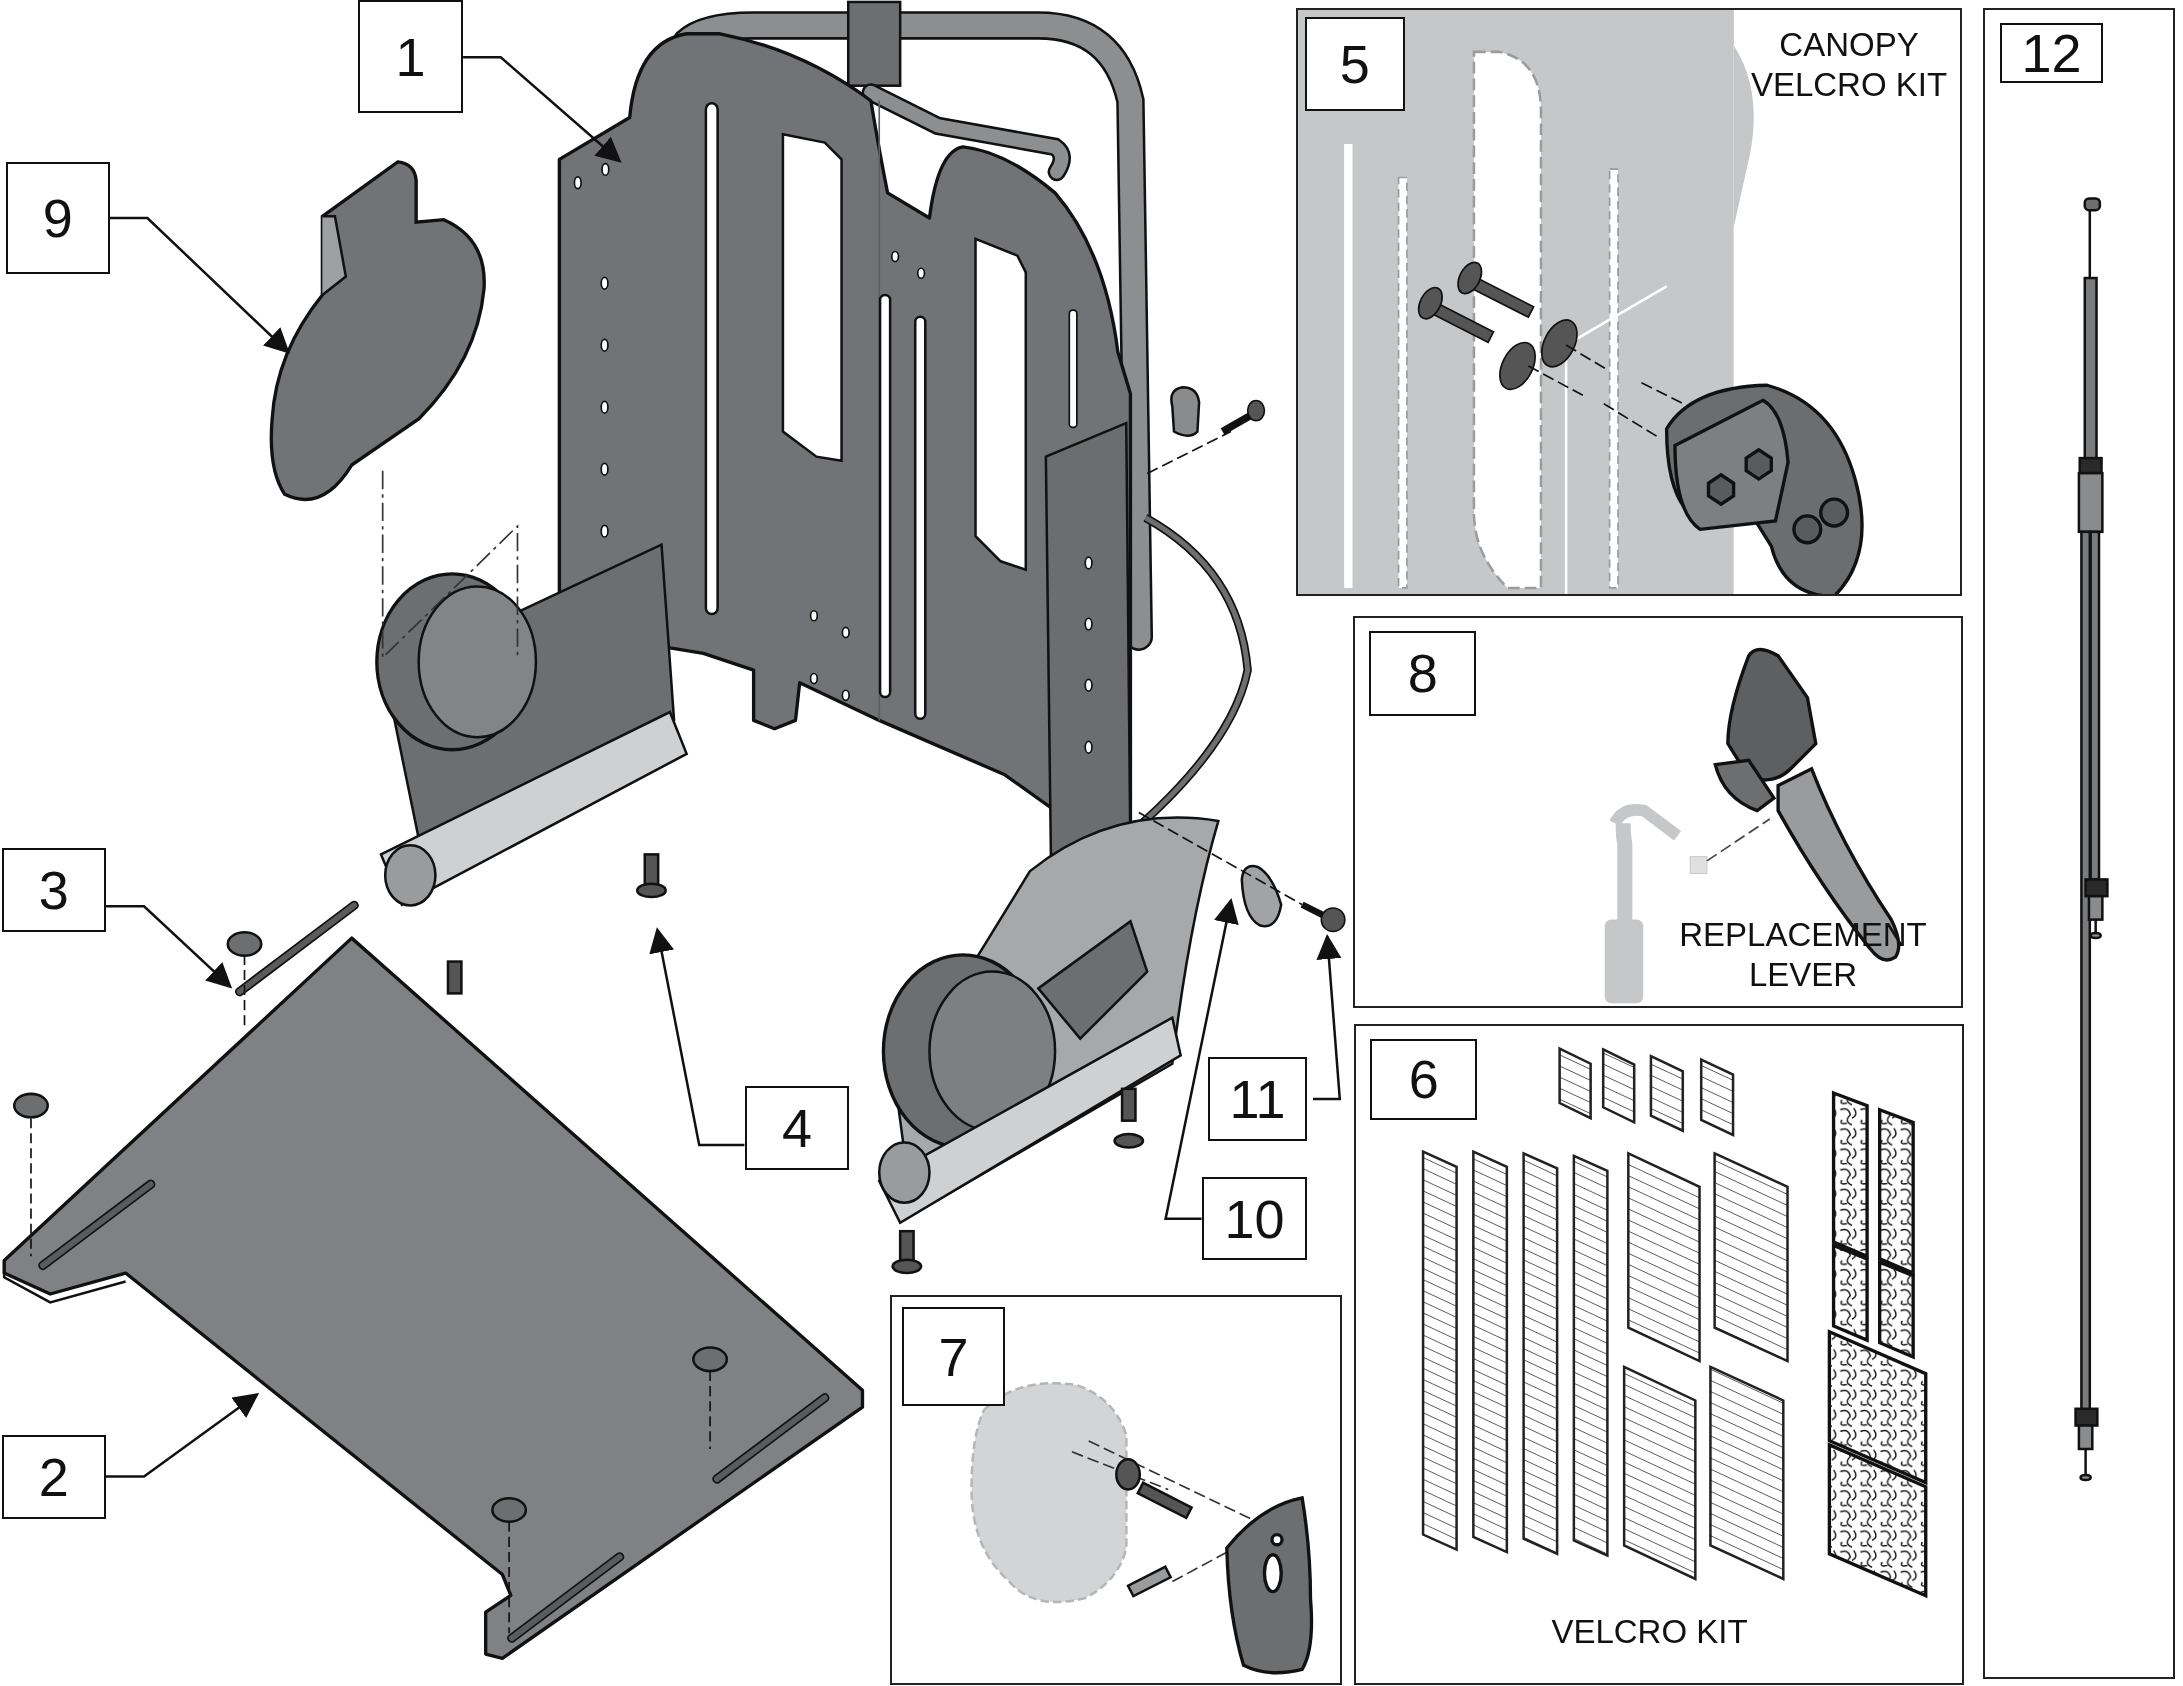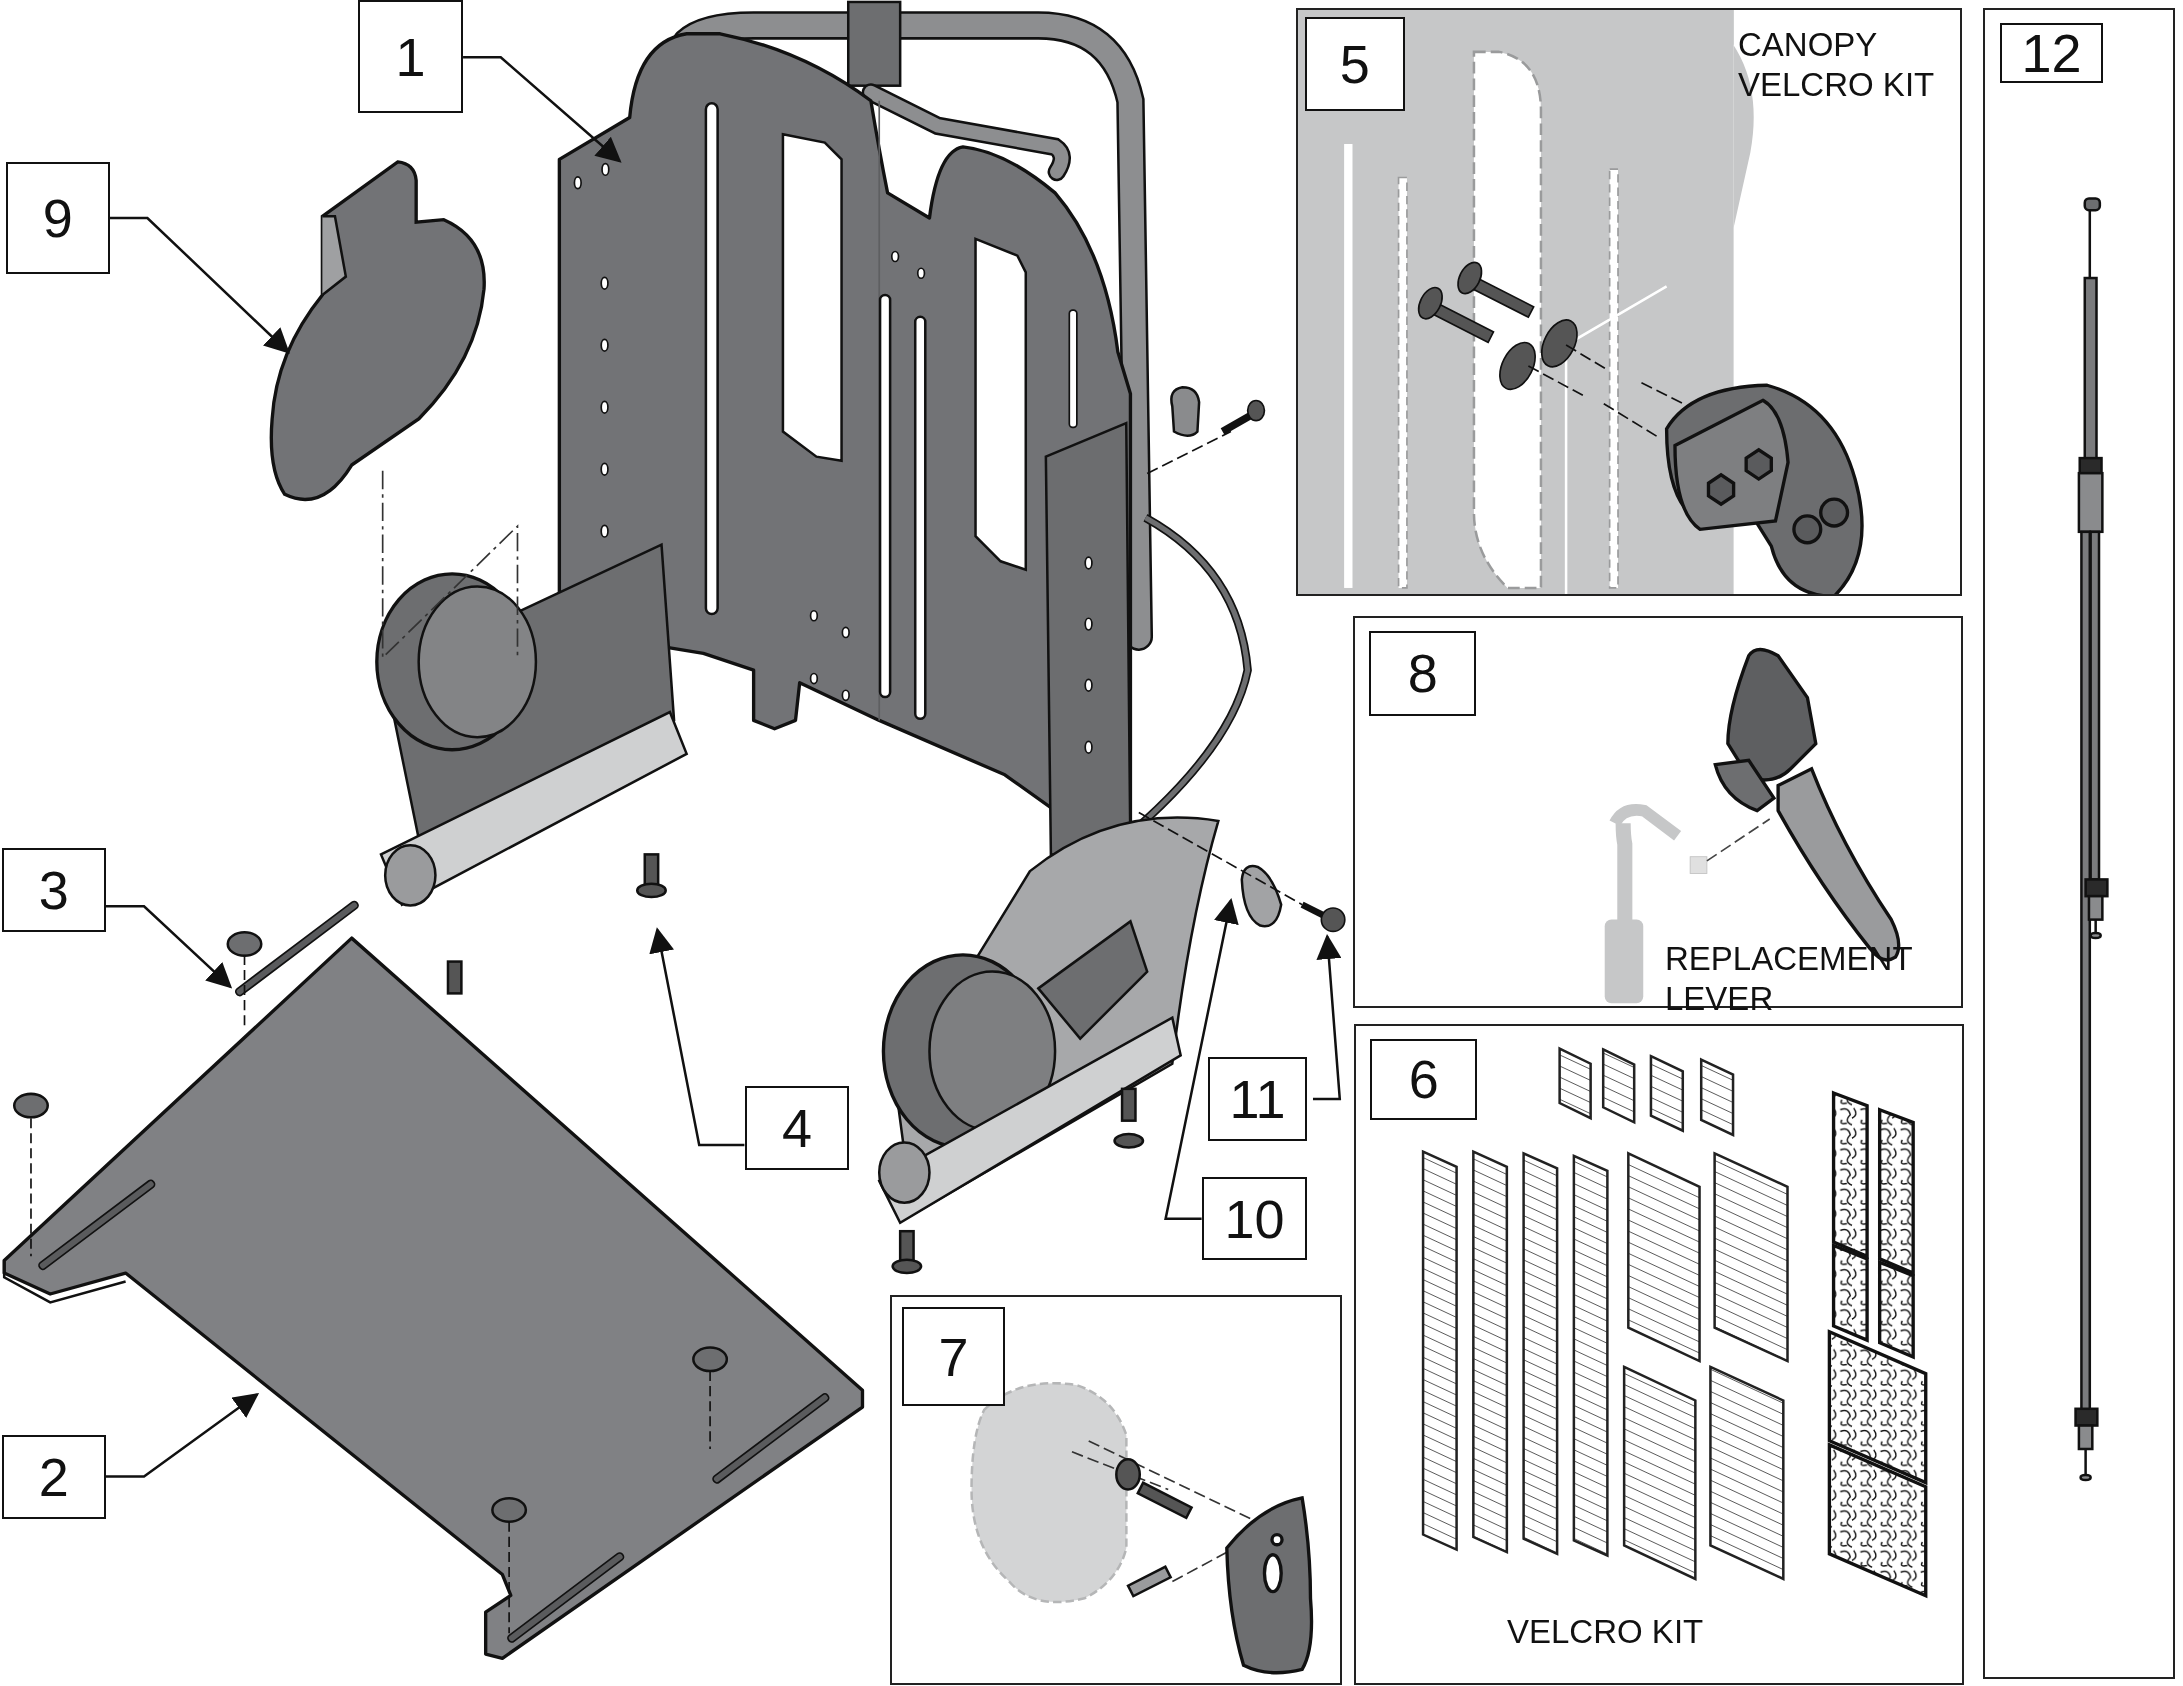--- a/index.html
+++ b/index.html
@@ -1,19 +1,19 @@
 <!DOCTYPE html>
 <html style="font-size:13.4px"><head>
 <meta charset="utf-8">
 <style>
   html, body { margin:0; padding:0; background:#ffffff; }
   body { width:2183px; height:1687px; position:relative; overflow:hidden; font-family:"Liberation Sans", sans-serif; color:#111; }
   .callout { position:absolute; border:2.5px solid #111; background:#fff; display:flex; align-items:center; justify-content:center; font-size:54px; box-sizing:border-box; }
   .panel { position:absolute; border:2.5px solid #222; box-sizing:border-box; background:#fff; }
-  .panel-label { position:absolute; font-size:33px; line-height:40px; color:#111; }
+  .panel-label { position:absolute; text-align:center; font-size:33px; line-height:40px; color:#111; }
   .note { position:absolute; font-family:"DejaVu Sans", sans-serif; font-size:28px; line-height:39px; color:#111; }
   svg { position:absolute; left:0; top:0; }
 </style>
 </head>
 <body>
 
 <svg width="2183" height="1687" viewBox="0 0 2607 2014">
   <defs>
     <marker id="arrow" viewBox="0 0 10 10" refX="9" refY="5" markerWidth="10" markerHeight="10" orient="auto-start-reverse">
       <path d="M0,0 L10,5 L0,10 z" fill="#111"></path>
@@ -204,21 +204,21 @@
     <rect x="298" y="360" width="46" height="100" rx="8" fill="#c6c7c8"></rect>
     <rect x="400" y="285" width="20" height="20" fill="#e0e0e0" stroke="#c0c0c0"></rect>
     <line x1="420" y1="290" x2="495" y2="240" stroke="#444" stroke-width="2" stroke-dasharray="14 6"></line>
     <g stroke="#111" stroke-width="4">
       <path d="M470,45 Q480,30 505,45 L540,95 L550,150 L520,180 Q500,200 470,190 L445,150 Q445,110 470,45 Z" fill="#5e5f61"></path>
       <path d="M430,175 L470,170 L500,215 L480,230 Q440,215 430,175 Z" fill="#6d6e70"></path>
       <path d="M505,200 L545,180 Q580,270 640,360 Q655,390 645,405 Q630,415 615,395 Q555,320 505,230 Z" fill="#9a9b9d"></path>
     </g>
   </svg>
   <div class="callout" style="left:14.2px;top:12.6px;width:107px;height:85px;">8</div>
-  <div class="panel-label" style="left:310px;top:297px;width:276px;margin-top:24px;">
+  <div class="panel-label" style="left:310px;top:297px;width:276px;">
     <div>REPLACEMENT</div>
     <div>LEVER</div>
   </div>
 </div>
 
 <div class="panel" style="left:1354px;top:1024px;width:610px;height:661px;">
   <svg width="610" height="661" viewBox="0 0 728 789">
     <defs>
       <pattern id="hatch" width="12" height="12" patternUnits="userSpaceOnUse" patternTransform="rotate(25)">
         <line x1="0" y1="0" x2="12" y2="0" stroke="#111" stroke-width="1.5"></line>

